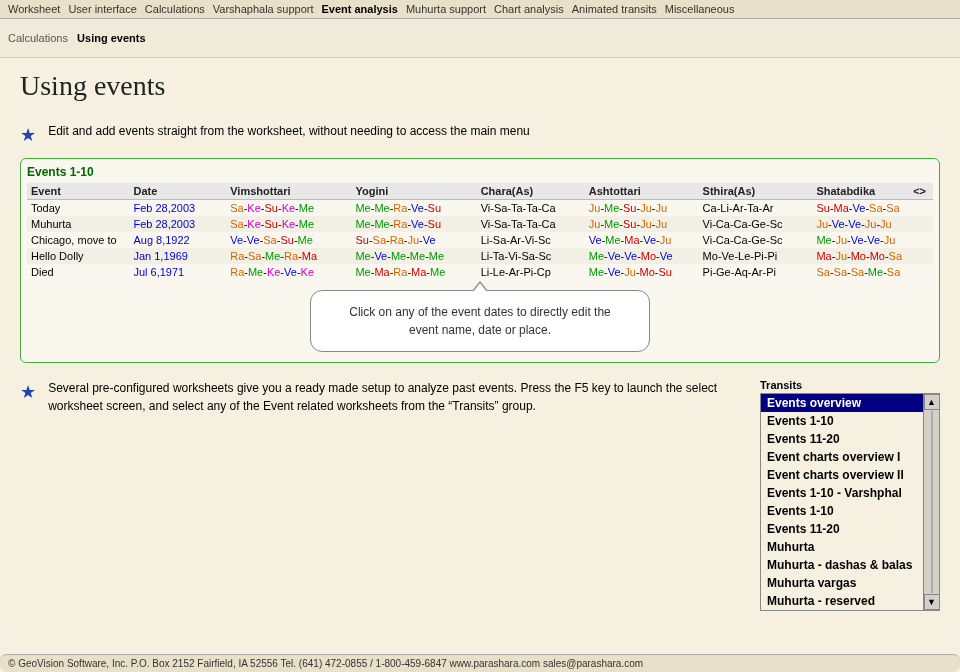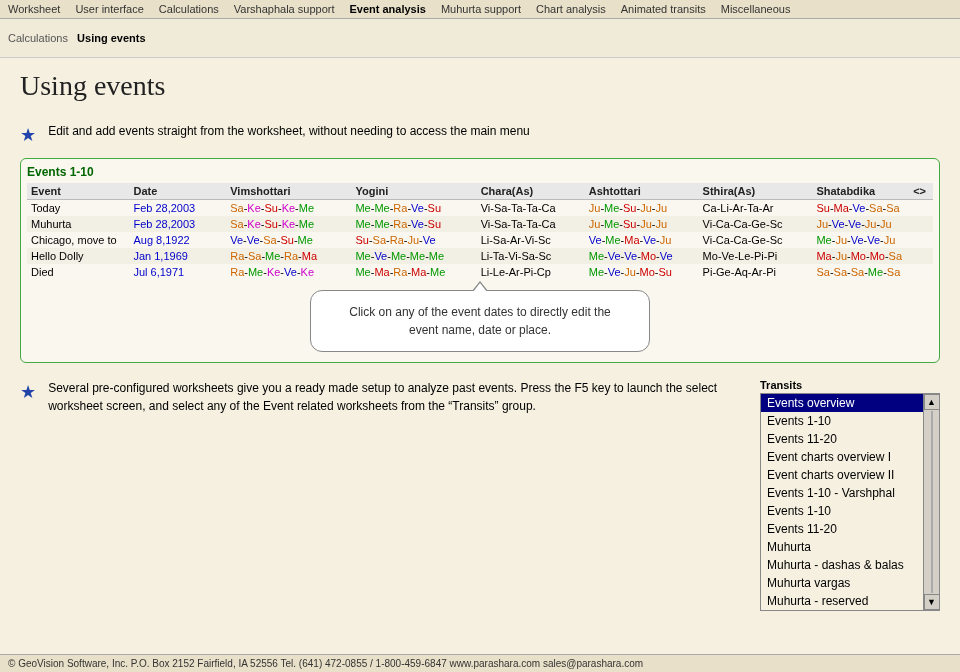--- a/index.html
+++ b/index.html
@@ -11,21 +11,21 @@
       width: 960px;
       min-height: 672px;
     }
 
     
     #top-nav {
       background-color: #e8e0c8;
       border-bottom: 1px solid #aaa;
       padding: 2px 6px;
       display: flex;
-      gap: 11px;
+      gap: 4px;
       align-items: center;
     }
     .nav-item {
       font-size: 11px;
       color: #333;
       cursor: pointer;
       padding: 1px 2px;
     }
     .nav-item.active {
       font-weight: bold;
@@ -190,20 +190,21 @@
     }
     #transits-title {
       font-size: 11px;
       font-weight: bold;
       margin-bottom: 2px;
     }
     .transit-item {
       padding: 2px 6px;
       cursor: pointer;
       white-space: nowrap;
+      font-weight: bold;
     }
     .transit-item.selected {
       background-color: #000080;
       color: #fff;
     }
     #transits-inner {
       flex: 1;
       overflow: hidden;
     }
     #transits-scrollbar {
@@ -230,20 +231,21 @@
     
     #footer {
       border-top: 1px solid #aaa;
       background-color: #e8e0c8;
       padding: 3px 8px;
       font-size: 10px;
       color: #333;
       position: fixed;
       bottom: 0;
       width: 960px;
+      border-radius: 7px;
     }
 
     
     .seq { font-size: 11px; }
   </style>
 </head>
 <body>
 
 <div id="top-nav">
   <span class="nav-item">Worksheet</span>

